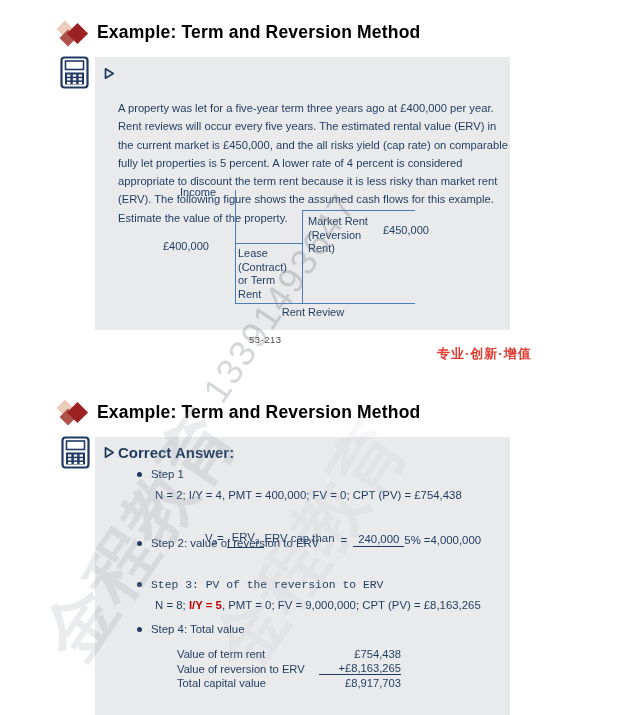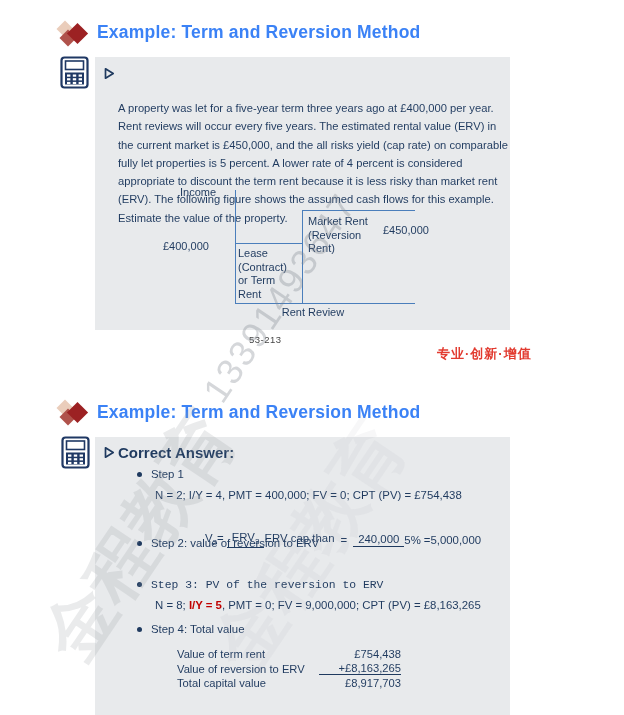--- a/index.html
+++ b/index.html
@@ -9,21 +9,21 @@
     background:#ffffff;
     position:relative;
     overflow:hidden;
     color:#1F3A5F;
   }
   .page { position:absolute; inset:0; }
 
   
   .slide-title {
     position:absolute; left:97px;
-    font-size:17.5px; font-weight:700; color:#3b82f6;
+    font-size:17.5px; font-weight:700; color:#000000;
     letter-spacing:0.2px; white-space:nowrap;
   }
   .diamond-icon { position:absolute; left:57px; width:36px; height:30px; }
   .diamond-icon .d { position:absolute; transform:rotate(45deg); }
   .diamond-icon .d1 { width:12px; height:12px; left:2px;  top:3px;  background:#EACDBB; }
   .diamond-icon .d2 { width:12px; height:12px; left:5px;  top:12px; background:#B0524B; }
   .diamond-icon .d3 { width:15px; height:15px; left:13px; top:6px;  background:#9C2123; }
 
   
   .calc-icon { position:absolute; width:29px; height:33px; }
@@ -229,21 +229,21 @@
       <span><span>V</span><sub>2</sub><span>=</span></span>
       <span class="frac">
         <span class="num"><span>ERV</span><sub>3</sub></span>
         <span class="den">ERV cap than</span>
       </span>
       <span class="f-eq">=</span>
       <span class="frac">
         <span class="num">240,000</span>
         <span class="den">5%</span>
       </span>
-      <span>=5,000,000</span>
+      <span>=4,000,000</span>
     </div>
 
     <div class="bullet-row" id="s2-step3">
       <span class="bullet"></span><span>Step 3: PV of the reversion to ERV</span>
     </div>
     <div class="calc-line" id="s2-calc2">
       <span>N = 8; </span><span class="red-em">I/Y = 5</span><span>, PMT = 0; FV = 9,000,000; CPT (PV) = £8,163,265</span>
     </div>
 
     <div class="bullet-row" id="s2-step4">

